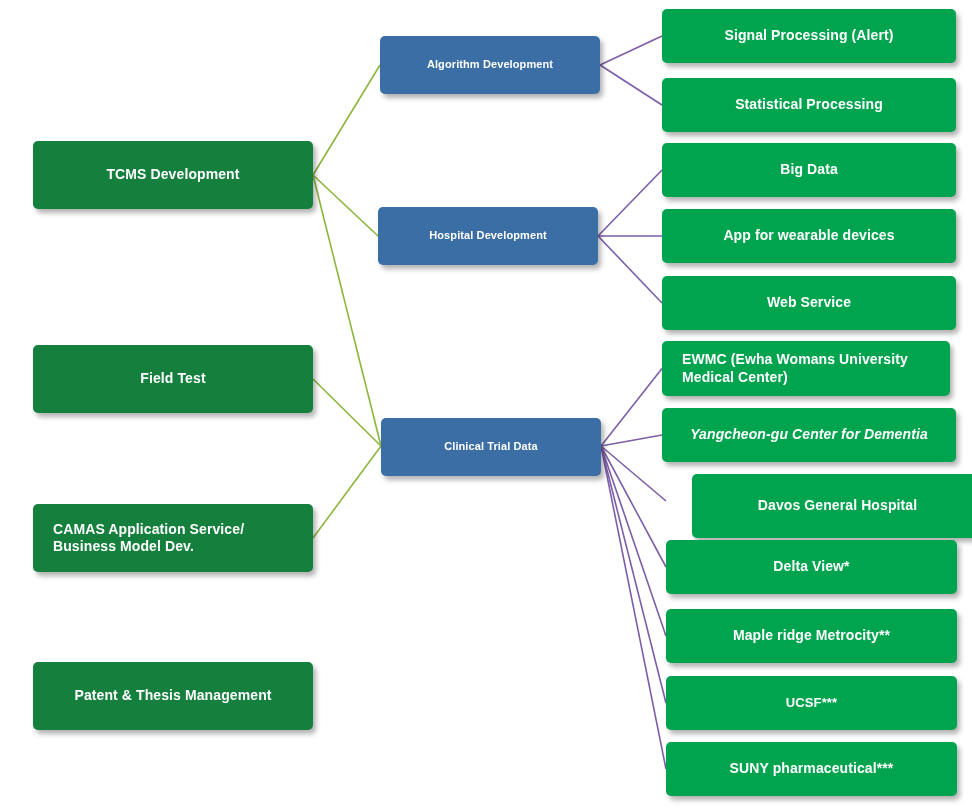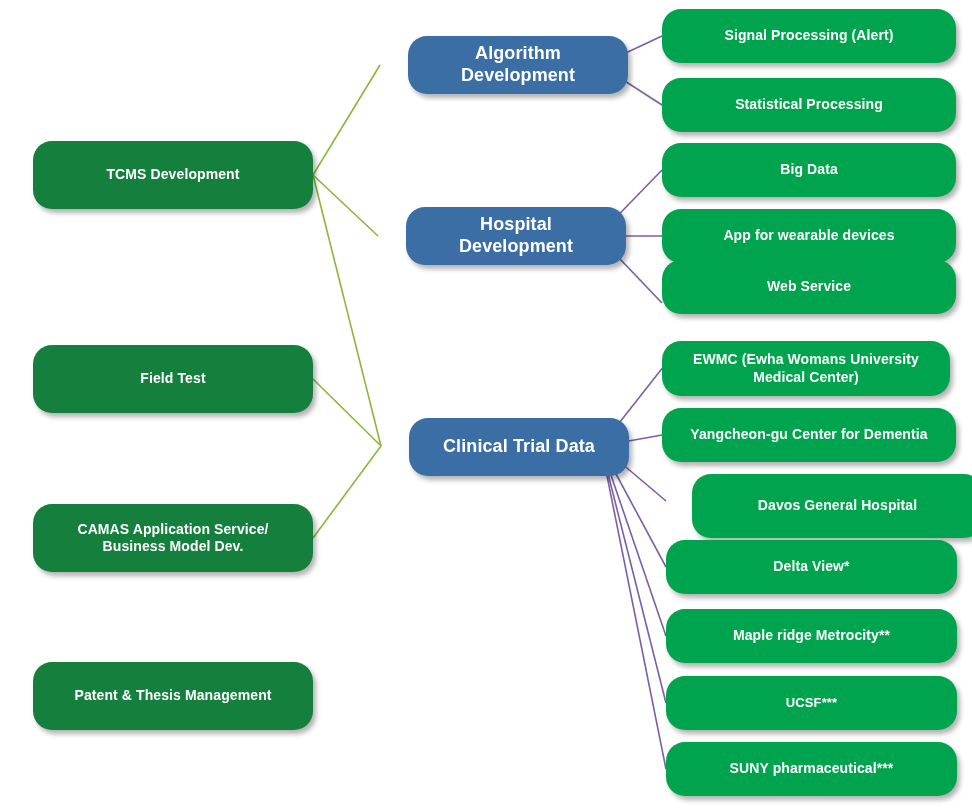--- a/index.html
+++ b/index.html
@@ -24,35 +24,34 @@
     width: 972px;
     height: 809px;
     pointer-events: none;
   }
   .node {
     position: absolute;
     box-sizing: border-box;
     display: flex;
     align-items: center;
     justify-content: center;
-    text-align: center;
     color: #ffffff;
-    border-radius: 19px;
+    border-radius: 5px;
     padding: 2px 20px;
     line-height: 1.22;
     font-weight: bold;
     letter-spacing: 0.1px;
     box-shadow: 3px 4px 5px rgba(0,0,0,0.30);
     z-index: 2;
   }
   .node.navy   { background: #15803d; }
   .node.blue   { background: #3a6ea5; }
   .node.green  { background: #00a44e; }
   .node.t14 { font-size: 14px; }
-  .node.t15 { font-size: 18px; margin-left: 28px; }
+  .node.t15 { font-size: 11px; }
   .node.t19 { font-size: 13px; }
 </style>
 </head>
 <body>
 
 <div id="canvas">
   <svg id="wires" viewBox="0 0 972 809" preserveAspectRatio="none">
       <line x1="313" y1="175" x2="380" y2="65" stroke="#8cb63c" stroke-width="1.6"></line>
       <line x1="313" y1="175" x2="378" y2="236" stroke="#8cb63c" stroke-width="1.6"></line>
       <line x1="313" y1="175" x2="381" y2="446" stroke="#8cb63c" stroke-width="1.6"></line>
@@ -97,27 +96,27 @@
     </div>
     <div class="node green t14" style="left: 662px; top: 78px; width: 294px; height: 54px;">
       <span>Statistical Processing</span>
     </div>
     <div class="node green t14" style="left: 662px; top: 143px; width: 294px; height: 54px;">
       <span>Big  Data</span>
     </div>
     <div class="node green t14" style="left: 662px; top: 209px; width: 294px; height: 54px;">
       <span>App for wearable devices</span>
     </div>
-    <div class="node green t14" style="left: 662px; top: 260px; width: 294px; height: 54px;">
+    <div class="node green t14" style="left: 662px; top: 276px; width: 294px; height: 54px;">
       <span>Web Service</span>
     </div>
     <div class="node green t14" style="left: 662px; top: 341px; width: 288px; height: 55px;">
       <span>EWMC (Ewha Womans University Medical Center)</span>
     </div>
-    <div class="node green t14" style="left: 662px; top: 408px; width: 294px; height: 54px;">
+    <div class="node green t14" style="left: 662px; top: 408px; width: 294px; height: 54px; font-style: italic;">
       <span>Yangcheon-gu Center for Dementia</span>
     </div>
     <div class="node green t14" style="left: 692px; top: 474px; width: 291px; height: 64px;">
       <span>Davos General Hospital</span>
     </div>
     <div class="node green t14" style="left: 666px; top: 540px; width: 291px; height: 54px;">
       <span>Delta View*</span>
     </div>
     <div class="node green t14" style="left: 666px; top: 609px; width: 291px; height: 54px;">
       <span>Maple ridge Metrocity**</span>

